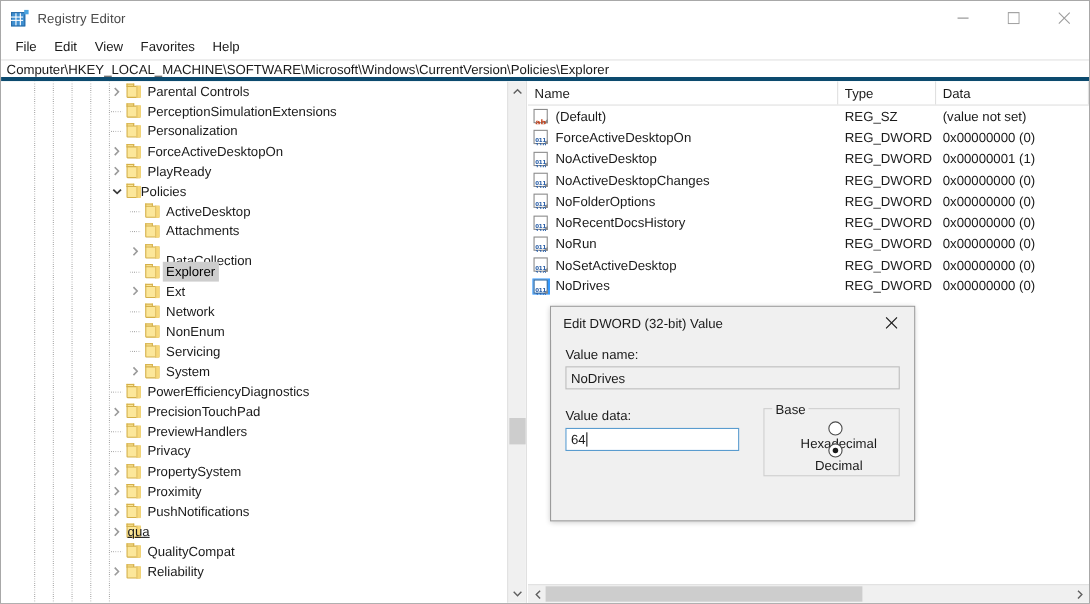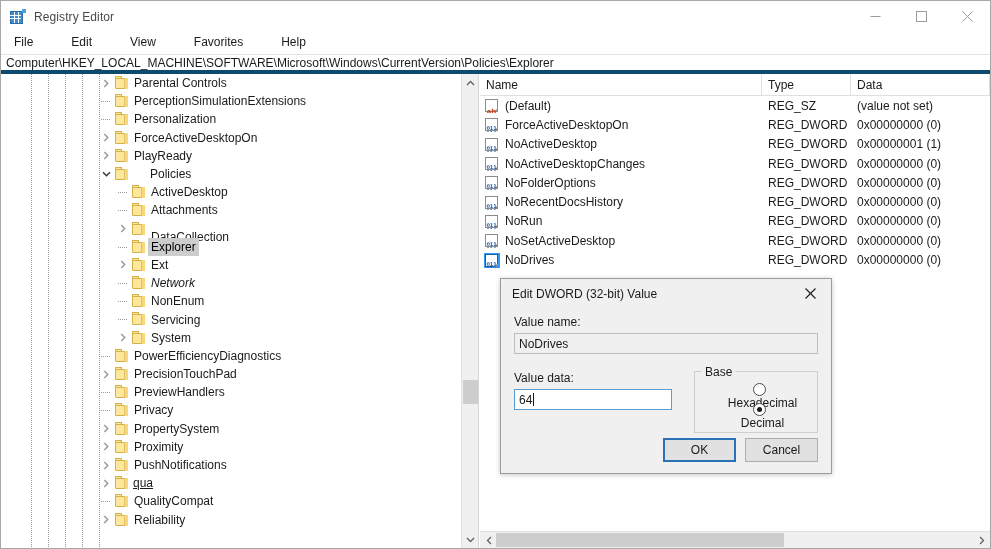--- a/index.html
+++ b/index.html
@@ -71,21 +71,20 @@
     display: flex; align-items: center; justify-content: center;
   }
   .win-btn svg { display: block; }
 
   
   .menubar {
     height: 22px; flex: 0 0 22px;
     display: flex; align-items: center;
     padding-left: 5px;
     background: #ffffff;
-    gap: 22px;
   }
   .menu-item {
     font-size: 12px; color: #1a1a1a;
     padding: 2px 8px 3px 8px;
     line-height: 15px;
   }
 
   
   .addressbar {
     height: 20px; flex: 0 0 20px;
@@ -532,21 +531,21 @@
             <div class="chev" style="left: 98px;">
               <svg width="9" height="6" viewBox="0 0 9 6">
                 <polyline points="1,1.3 4.5,4.7 8,1.3" fill="none" stroke="#3a3a3a" stroke-width="1.6"></polyline>
               </svg>
             </div>
             <div class="folder" style="left: 114px; top: 2px;">
               <div class="tab"></div>
               <div class="body"></div>
               <div class="spine"></div>
             </div>
-            <div class="tlabel" style="left: 146px;">Policies</div>
+            <div class="tlabel" style="left: 124px;">Policies</div>
           </div>
           <div class="tnode">
             <div class="stub" style="left: 117px; top: 9px;"></div>
             <div class="folder" style="left: 131px; top: 2px;">
               <div class="tab"></div>
               <div class="body"></div>
               <div class="spine"></div>
             </div>
             <div class="tlabel" style="left: 147px;">ActiveDesktop</div>
           </div>
@@ -594,21 +593,21 @@
             </div>
             <div class="tlabel" style="left: 147px;">Ext</div>
           </div>
           <div class="tnode">
             <div class="stub" style="left: 117px; top: 9px;"></div>
             <div class="folder" style="left: 131px; top: 2px;">
               <div class="tab"></div>
               <div class="body"></div>
               <div class="spine"></div>
             </div>
-            <div class="tlabel" style="left: 147px; font-style: italic;">Network</div>
+            <div class="tlabel" style="left: 147px;">Network</div>
           </div>
           <div class="tnode">
             <div class="stub" style="left: 117px; top: 9px;"></div>
             <div class="folder" style="left: 131px; top: 2px;">
               <div class="tab"></div>
               <div class="body"></div>
               <div class="spine"></div>
             </div>
             <div class="tlabel" style="left: 147px;">NonEnum</div>
           </div>
@@ -717,21 +716,21 @@
             <div class="chev" style="left: 98px;">
               <svg width="6" height="9" viewBox="0 0 6 9">
                 <polyline points="1.3,1 4.7,4.5 1.3,8" fill="none" stroke="#9b9b9b" stroke-width="1.5"></polyline>
               </svg>
             </div>
             <div class="folder" style="left: 114px; top: 2px;">
               <div class="tab"></div>
               <div class="body"></div>
               <div class="spine"></div>
             </div>
-            <div class="tlabel" style="left: 129px; text-decoration: underline;">qua</div>
+            <div class="tlabel" style="left: 112px; text-decoration: underline;">qua</div>
           </div>
           <div class="tnode">
             <div class="stub" style="left: 100px; top: 9px;"></div>
             <div class="folder" style="left: 114px; top: 2px;">
               <div class="tab"></div>
               <div class="body"></div>
               <div class="spine"></div>
             </div>
             <div class="tlabel" style="left: 130px;">QualityCompat</div>
           </div>
@@ -939,20 +938,16 @@
             <span class="radio"></span>
             <span>Hexadecimal</span>
           </div>
           <div class="radio-row">
             <span class="radio checked"></span>
             <span>Decimal</span>
           </div>
         </div>
       </div>
 
-      <div class="dlg-buttons">
-        <div class="btn default">OK</div>
-        <div class="btn">Cancel</div>
-      </div>
     </div>
   </div>
 
 </div>
 
 </body></html>

